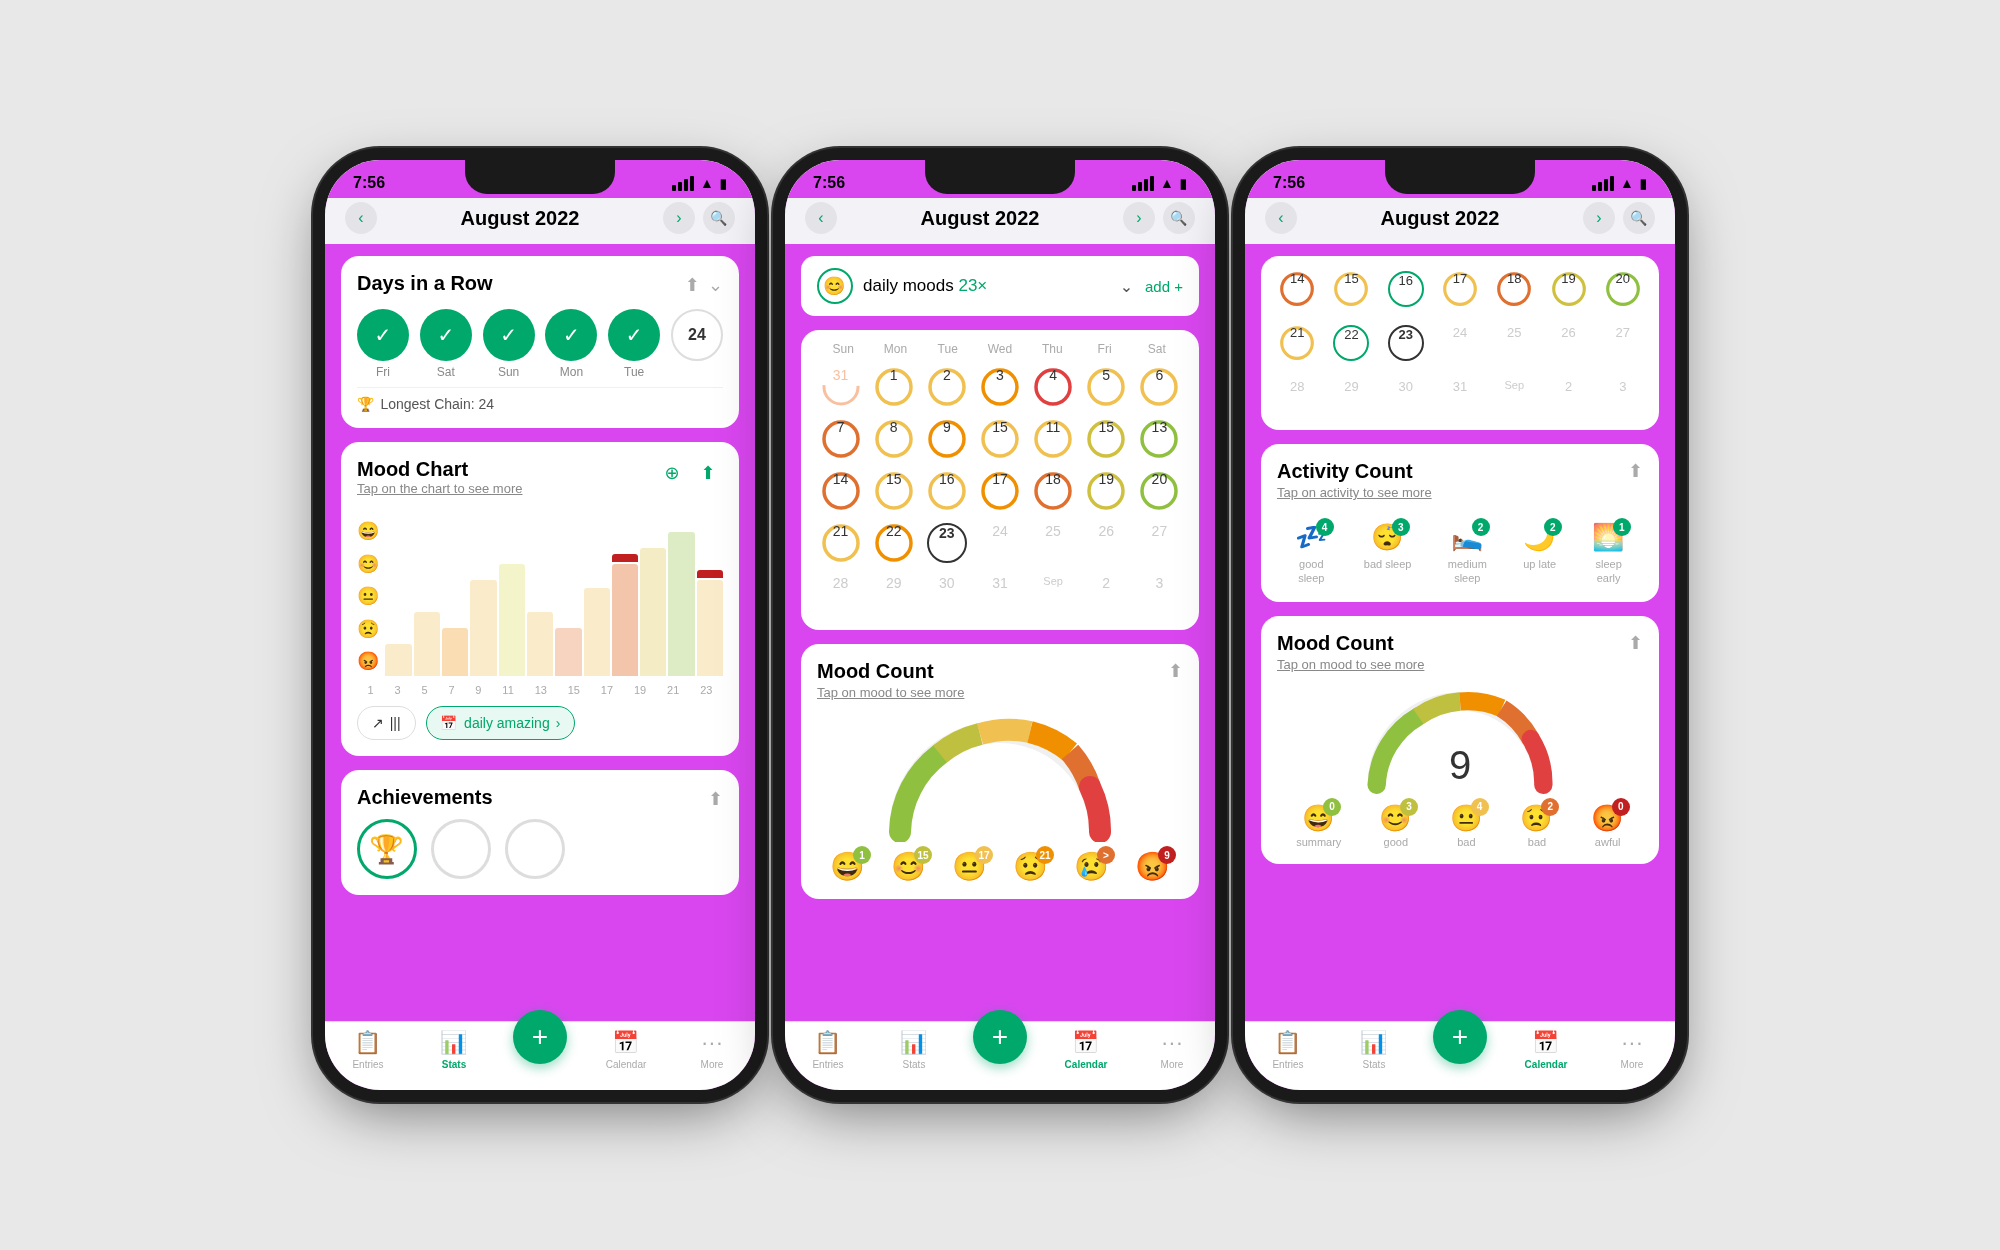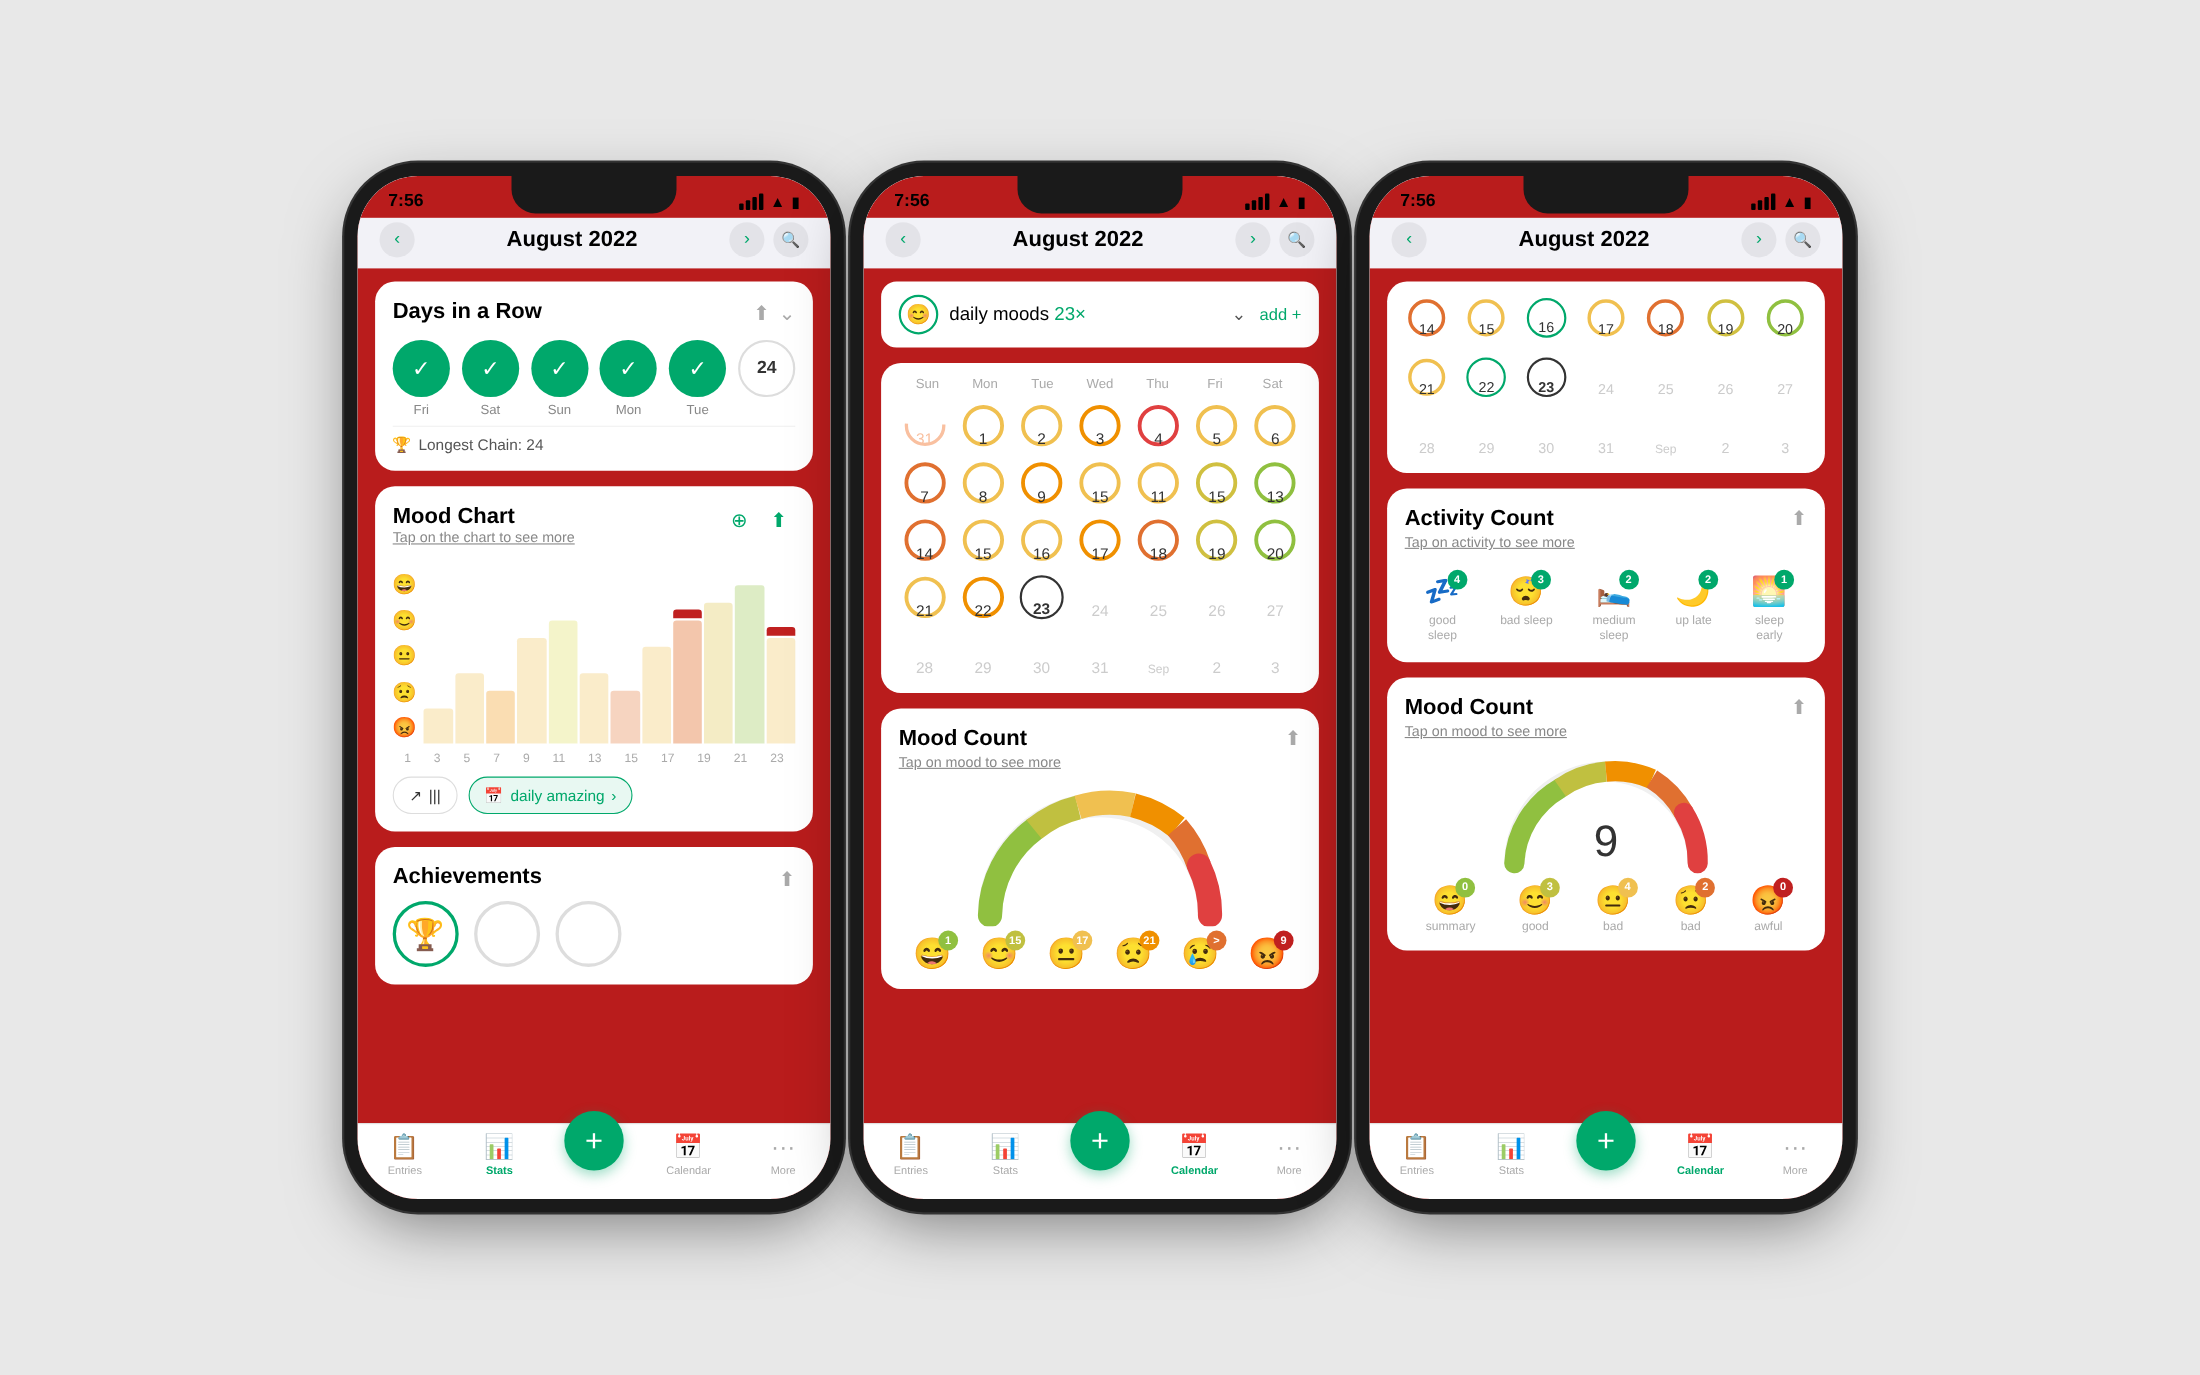--- a/index.html
+++ b/index.html
@@ -21,21 +21,21 @@
       background: #fff;
       border-radius: 55px;
       position: relative;
       box-shadow: 0 0 0 12px #1a1a1a, 0 0 0 14px #333, 0 20px 60px rgba(0,0,0,0.5);
       overflow: hidden;
       flex-shrink: 0;
     }
     .phone-inner {
       width: 100%;
       height: 100%;
-      background: #b91c1c;
+      background: #d946ef;
       border-radius: 55px;
       overflow: hidden;
       display: flex;
       flex-direction: column;
     }
 
     
     .notch {
       position: absolute;
       top: 0;
@@ -301,21 +301,21 @@
     }
     .cal-day {
       display: flex;
       align-items: center;
       justify-content: center;
       height: 46px;
     }
     .cal-ring {
       width: 40px; height: 40px;
       border-radius: 50%;
-      display: flex; align-items: flex-end; justify-content: center;
+      display: flex; align-items: flex-start; justify-content: center;
       font-size: 14px;
       font-weight: 500;
       color: #333;
       position: relative;
     }
     .cal-ring.empty { color: #ccc; }
     .cal-ring.today {
       border: 2.5px solid #333 !important;
     }
     .cal-ring svg {

